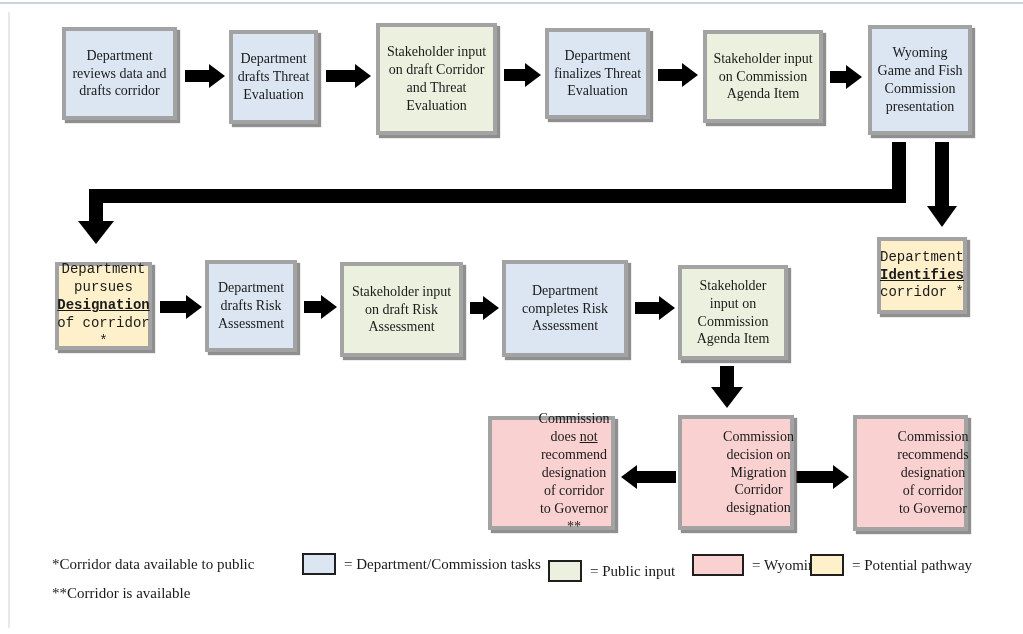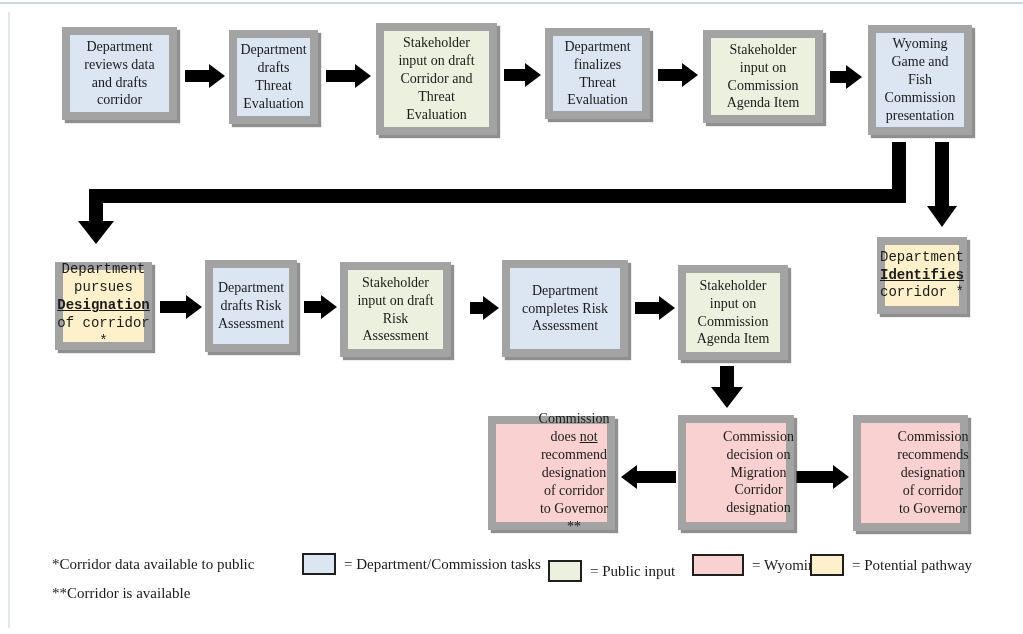--- a/index.html
+++ b/index.html
@@ -5,21 +5,21 @@
   html,body{margin:0;padding:0;background:#fff;}
   .canvas{
     position:relative;width:1023px;height:634px;background:#ffffff;
     font-family:"Liberation Serif","DejaVu Serif",serif;color:#1a1a1a;overflow:hidden;
   }
   .frame-top{position:absolute;left:0;top:2px;width:100%;height:2px;background:#c7d6da;}
   .frame-left{position:absolute;left:8px;top:12px;width:2px;height:616px;background:#d5ddd8;opacity:.65;}
   svg.arrows{position:absolute;left:0;top:0;z-index:1;}
   .box{
     position:absolute;z-index:2;display:flex;align-items:center;justify-content:center;
-    text-align:center;border:8px solid #a3a3a3;box-sizing:border-box;
+    text-align:center;border:4px solid #a3a3a3;box-sizing:border-box;
     font-size:14px;line-height:1.28;padding:2px 3px;
     box-shadow:3px 3px 1px rgba(95,95,95,.7);
   }
   .task{background:var(--c-task);}
   .public{background:var(--c-public);}
   .decision{background:var(--c-decision);padding-left:48px;}
   .pathway{background:var(--c-pathway);font-family:Liberation Mono, monospace;}
   .footnote{position:absolute;z-index:2;font-size:15px;}
   .legend-item{position:absolute;z-index:2;display:flex;align-items:center;}
   .swatch{width:34px;height:22px;border:2px solid #1f1f1f;box-sizing:border-box;flex:0 0 auto;}
@@ -82,21 +82,21 @@
   <div class="box pathway" style="left:877px;top:237px;width:90px;height:77px;">
       <span><span>Department </span><span class="b u">Identifies</span><span> corridor *</span></span>
     </div>
 
   <div class="box pathway" style="left:55px;top:262px;width:97px;height:88px;">
       <span><span>Department pursues </span><span class="b u">Designation</span><span> of corridor *</span></span>
     </div>
   <div class="box task" style="left:205px;top:260px;width:92px;height:92px;">
       <span>Department drafts Risk Assessment</span>
     </div>
-  <div class="box public" style="left:340px;top:262px;width:111px;height:95px;">
+  <div class="box public" style="left:340px;top:262px;width:123px;height:95px;">
       <span>Stakeholder input on draft Risk Assessment</span>
     </div>
   <div class="box task" style="left:502px;top:260px;width:126px;height:97px;justify-content:center;">
       <span>Department completes Risk Assessment</span>
     </div>
   <div class="box public" style="left:678px;top:265px;width:110px;height:95px;">
       <span>Stakeholder input on Commission Agenda Item</span>
     </div>
 
   <div class="box decision" style="left:488px;top:416px;width:127px;height:114px;">

